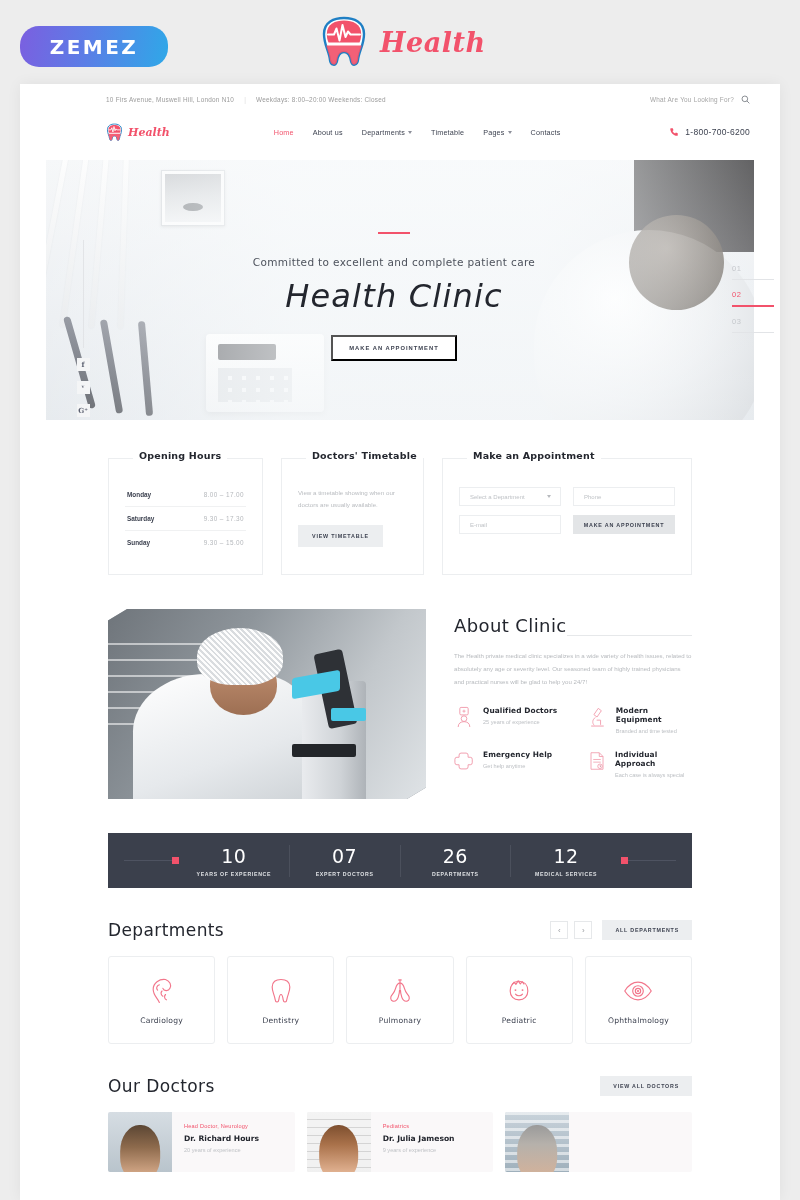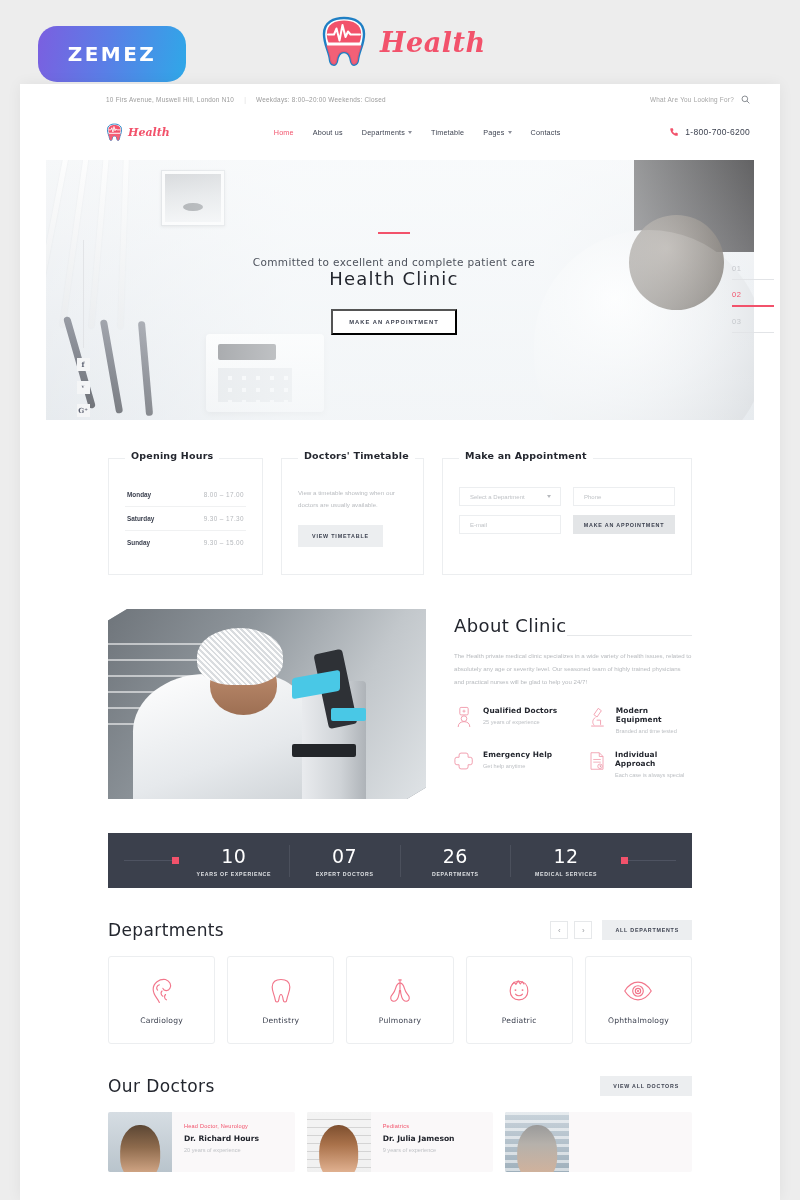--- a/index.html
+++ b/index.html
@@ -7,22 +7,22 @@
     width: 800px; height: 1200px;
     background: #ededed;
     font-family: "Liberation Sans", sans-serif;
     overflow: hidden;
     position: relative;
   }
 
   
   .preview-bar { height: 84px; position: relative; }
   .zemez-badge {
-    position: absolute; left: 38px; top: 26px;
-    width: 148px; height: 56px; border-radius: 19px;
+    position: absolute; left: 20px; top: 26px;
+    width: 148px; height: 41px; border-radius: 19px;
     background: linear-gradient(100deg, #7b5fe0 0%, #5b7de6 45%, #2fa8e8 100%);
     display: flex; align-items: center; justify-content: center;
     letter-spacing: 2.5px; color: #fff; font-size: 20px; font-weight: bold;
     font-family: "DejaVu Sans", sans-serif;
   }
   .preview-logo {
     position: absolute; left: 320px; top: 15px;
     display: flex; align-items: center; gap: 12px;
   }
   .preview-logo .brand-text {
@@ -162,22 +162,22 @@
   }
   .hero-rule {
     width: 32px; height: 2px; background: #f2526b;
     margin: 0 auto 22px;
   }
   .hero-sub {
     font-size: 10.5px; color: #4d525c; letter-spacing: .35px;
     font-family: "DejaVu Sans", sans-serif;
   }
   .hero-title {
-    font-size: 18px; color: #23262e;
-    letter-spacing: 1.2px; font-family: "DejaVu Sans", sans-serif;
+    margin-top: 9px; font-size: 32px; color: #23262e;
+    letter-spacing: 1.2px; font-family: "DejaVu Sans", sans-serif; font-style: italic;
   }
   .hero-btn {
     display: inline-block; margin-top: 20px;
     background: #fff; color: #3d4250;
     font-size: 5.8px; letter-spacing: 1px; font-weight: bold;
     padding: 8px 16px;
   }
 
   
   .slider-nav {
@@ -205,21 +205,21 @@
   
   .boxes { display: flex; gap: 18px; padding: 0 88px; margin-top: 38px; }
   .box {
     border: 1px solid #eceef0; padding: 18px 16px 20px;
     position: relative;
   }
   .box.hours { width: 155px; }
   .box.timetable { width: 143px; }
   .box.appointment { flex: 1; }
   .box h3 {
-    position: absolute; top: -9px; left: 16px; background: #fff;
+    position: absolute; top: -9px; left: 24px; background: #fff;
     padding: 0 6px; font-size: 9.5px; color: #23262e; font-weight: bold;
     letter-spacing: .2px; font-family: "DejaVu Sans", sans-serif;
   }
   .hours-list { margin-top: 6px; }
   .hours-row {
     display: flex; justify-content: space-between; align-items: center;
     padding: 8px 2px; border-bottom: 1px solid #f0f1f2; font-size: 6.4px;
   }
   .hours-row:last-child { border-bottom: none; }
   .hours-row .day { color: #3d4250; font-weight: bold; }

